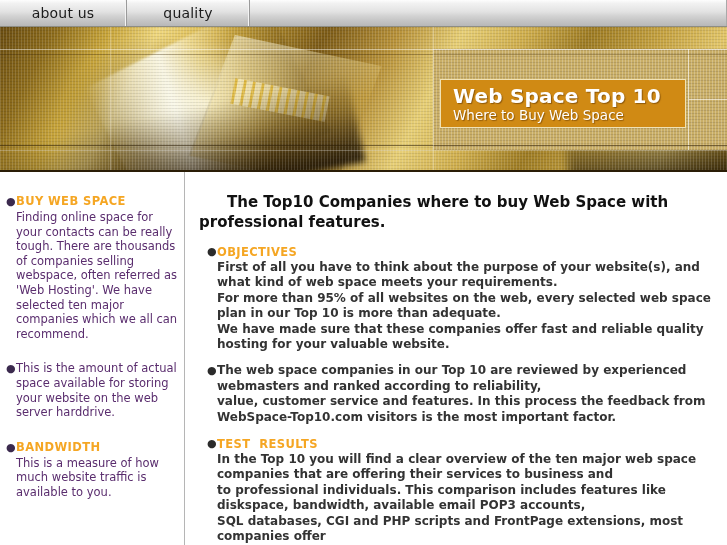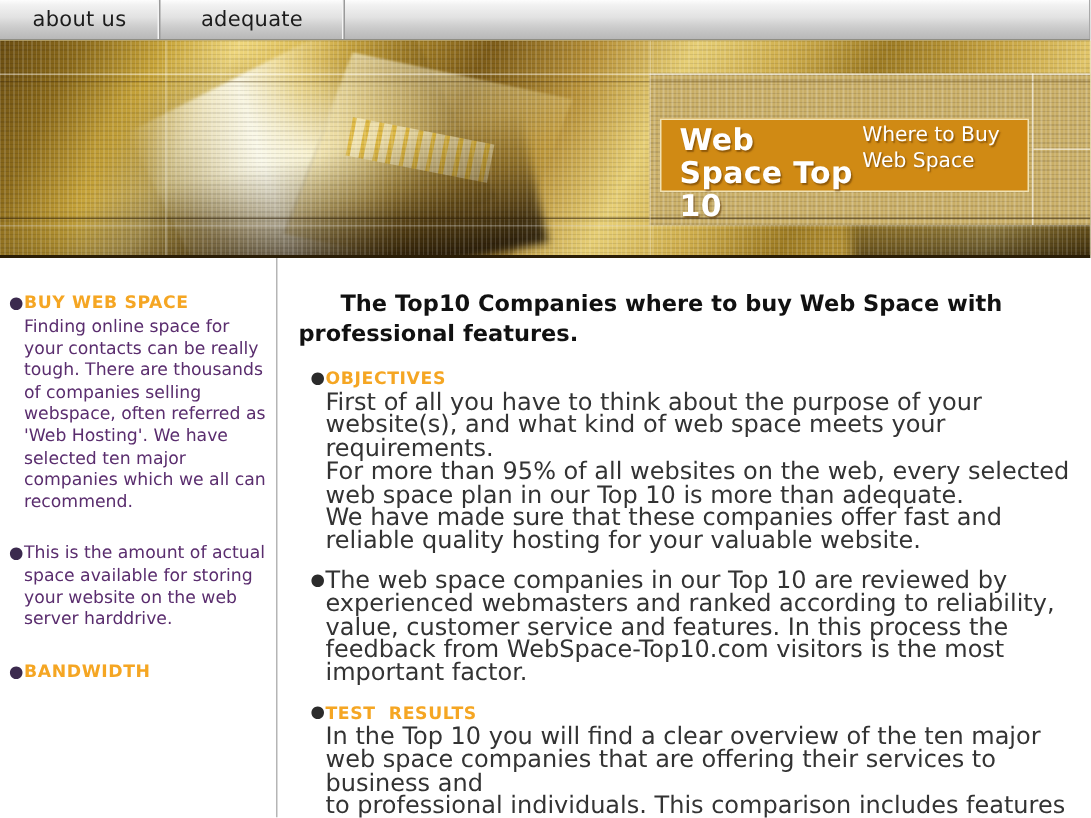--- a/index.html
+++ b/index.html
@@ -27,21 +27,21 @@
     align-items:center;
     justify-content:center;
     height:100%;
     font-size:14px;
     color:#1b1b1b;
     letter-spacing:0.2px;
     border-right:1px solid #9a9a9a;
     box-shadow:inset -1px 0 0 #f4f4f4;
     cursor:pointer;
   }
-  .nav-tab.first { width:107px; }
+  .nav-tab.first { width:127px; }
   .nav-tab.second { width:123px; }
   .nav-rest {
     flex:1;
     height:100%;
     border-right:1px solid #a9a9a9;
   }
 
   
   .banner {
     position:relative;
@@ -149,20 +149,21 @@
   .khaki-split2 { position:absolute; left:689px; top:72px; width:38px; height:1px; background:rgba(255,255,255,0.55); }
 
   .title-box {
     position:absolute;
     left:440px; top:52px;
     width:246px; height:49px;
     background:#d08a14;
     border:1px solid #f1e2b4;
     padding:2px 10px 0 12px;
     display:flex;
+    flex-direction:column;
     justify-content:center;
   }
   .title-main {
     font-size:20px; font-weight:bold; color:#ffffff;
     line-height:22px; letter-spacing:0.2px;
     text-shadow:1px 1px 1px rgba(90,50,0,0.55);
   }
   .title-sub {
     font-size:13.5px; font-weight:normal; color:#ffffff;
     line-height:17px; text-align:left;
@@ -233,35 +234,36 @@
   .sec-body { flex:1; }
   .sec-head {
     font-size:11.5px;
     font-weight:bold;
     color:#f5a623;
     letter-spacing:0.4px;
     line-height:16px;
     white-space:pre;
   }
   .sec-para {
-    font-size:16px;
+    font-size:12px;
     color:#333333;
     line-height:15.4px;
     white-space:pre-line;
+    font-weight:bold;
   }
 </style>
 </head>
 <body>
 
 <div class="navbar">
   <div class="nav-tab first">
     <span>about us</span>
   </div>
   <div class="nav-tab second">
-    <span>adequate</span>
+    <span>quality</span>
   </div>
   <div class="nav-rest"></div>
 </div>
 
 <div class="banner">
   <div class="banner-photo"></div>
   <div class="plug"></div>
   <div class="plug2"></div>
   <div class="plug-pins"></div>
   <div class="cable-shadow"></div>
@@ -306,20 +308,21 @@
           <div class="side-text">This is the amount of actual space available for storing your website on the web server harddrive.</div>
         </div>
       </div>
     </div>
 
     <div class="side-block">
       <div class="side-row">
         <div class="bullet-s"><i>●</i></div>
         <div class="side-body">
           <div class="side-head">BANDWIDTH</div>
+          <div class="side-text">This is a measure of how much website traffic is available to you.</div>
         </div>
       </div>
     </div>
 
   </div>
 
   <div class="main">
 
     <div class="main-heading">The Top10 Companies where to buy Web Space with professional features.</div>
 

